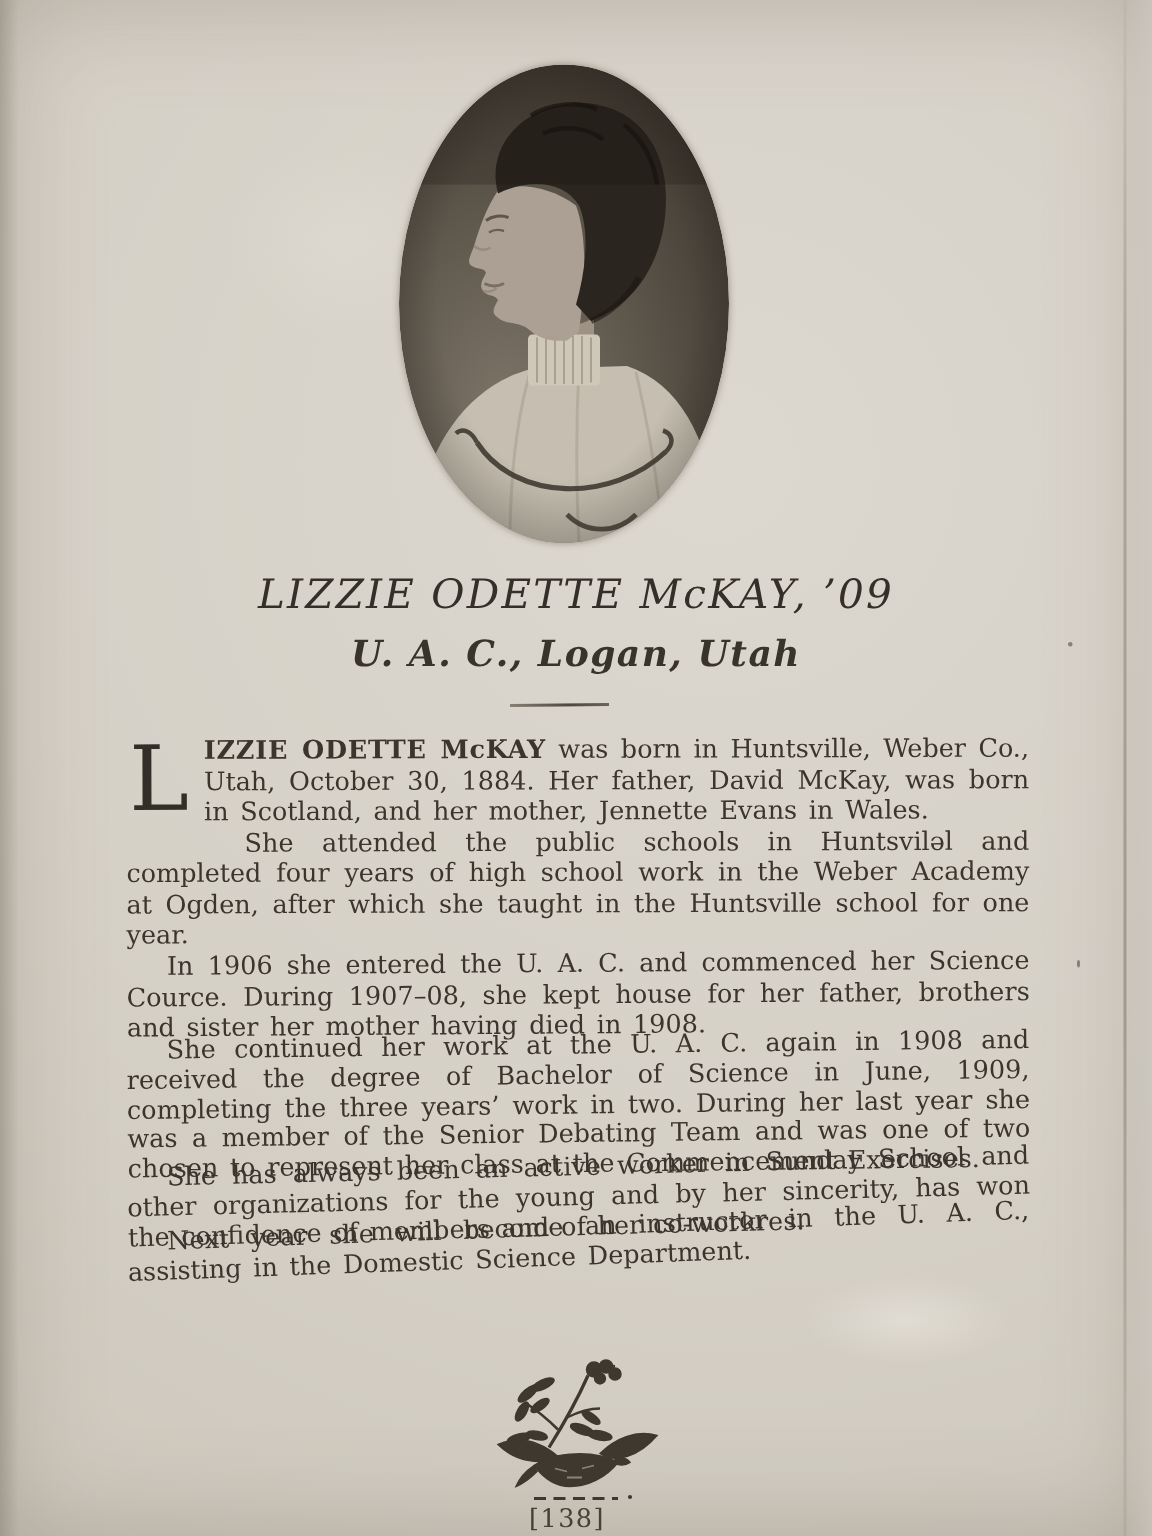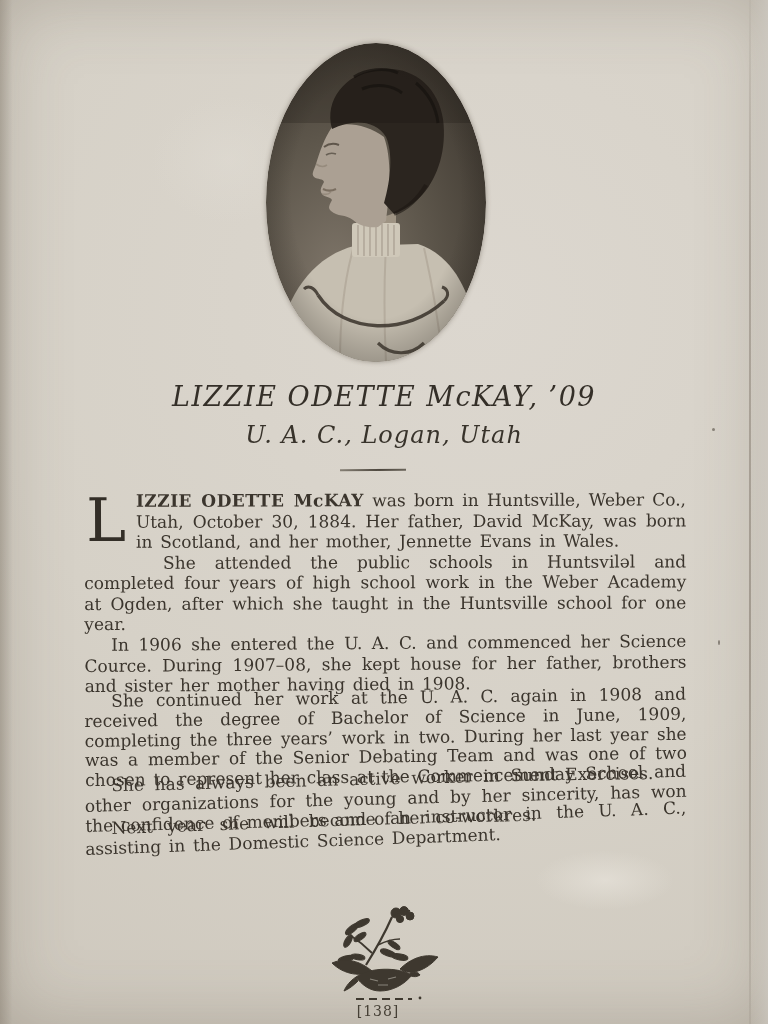--- a/index.html
+++ b/index.html
@@ -40,20 +40,21 @@
   
   .title{
     position:absolute;left:0;top:381px;width:768px;
     text-align:center;font-style:italic;font-size:27px;letter-spacing:1.5px;
     color:#342f28;
   }
   .subtitle{
     position:absolute;left:0;top:421px;width:768px;
     text-align:center;font-style:italic;font-size:24px;letter-spacing:1px;
     color:#38332b;
+    font-weight:bold;
   }
   .head-rule{
     position:absolute;left:340px;top:469px;width:66px;height:2px;
     background:linear-gradient(to right,#857f74,#4d473e 60%,#6a645a);
     transform:rotate(-0.6deg);
   }
 
   
   .article{
     position:absolute;left:84px;top:491px;width:602px;
@@ -72,21 +73,21 @@
     float:left;font-size:60px;line-height:54px;height:60px;
     padding:2px 10px 0 2px;color:#332e27;
   }
   .lead-caps{letter-spacing:0.5px;font-weight:bold;}
 
   
   .ornament{position:absolute;left:326px;top:901px;width:116px;height:104px;}
   .ornament svg{display:block;width:100%;height:100%;}
   .folio{
     position:absolute;left:0;top:1003px;width:756px;text-align:center;
-    font-size:14px;letter-spacing:1px;color:#464036;
+    font-size:17px;letter-spacing:1px;color:#464036;
   }
 </style>
 </head>
 <body>
 
 <div class="page">
 
   <div class="edge-left"></div>
   <div class="edge-right"></div>
   <div class="page-crease"></div>

